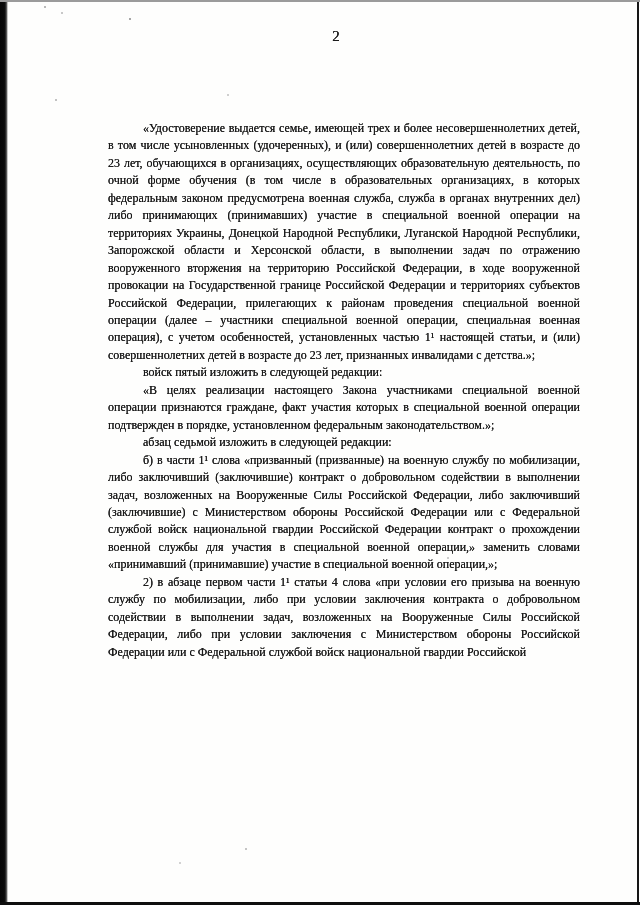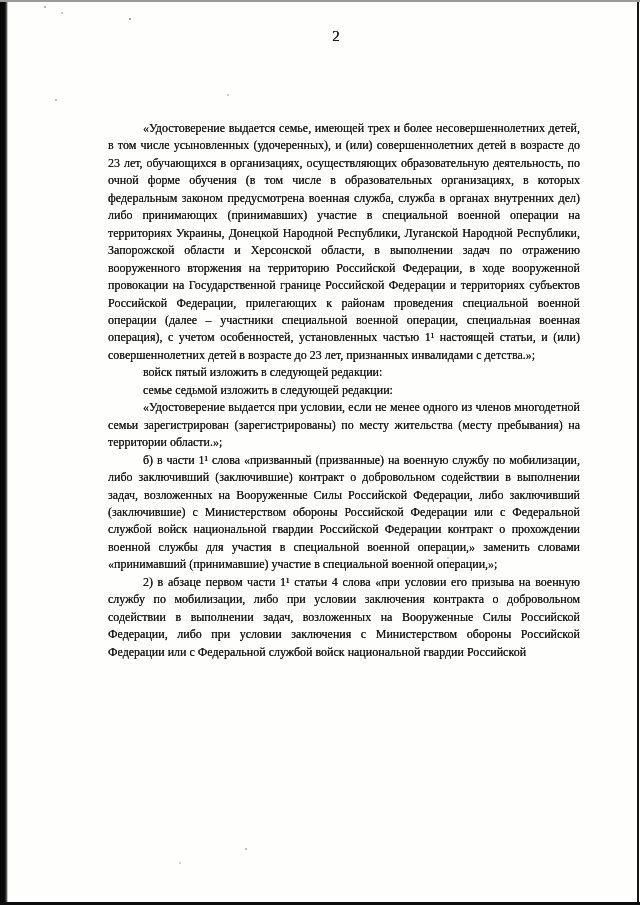--- a/index.html
+++ b/index.html
@@ -91,18 +91,18 @@
   <div class="edge-right"></div>
   <div class="edge-top"></div>
   <div class="edge-bottom"></div>
   <div class="specks"></div>
 
   <div class="page-number">2</div>
 
   <div class="text-block">
       <p class="para">«Удостоверение выдается семье, имеющей трех и более несовершеннолетних детей, в том числе усыновленных (удочеренных), и (или) совершеннолетних детей в возрасте до 23 лет, обучающихся в организациях, осуществляющих образовательную деятельность, по очной форме обучения (в том числе в образовательных организациях, в которых федеральным законом предусмотрена военная служба, служба в органах внутренних дел) либо принимающих (принимавших) участие в специальной военной операции на территориях Украины, Донецкой Народной Республики, Луганской Народной Республики, Запорожской области и Херсонской области, в выполнении задач по отражению вооруженного вторжения на территорию Российской Федерации, в ходе вооруженной провокации на Государственной границе Российской Федерации и территориях субъектов Российской Федерации, прилегающих к районам проведения специальной военной операции (далее – участники специальной военной операции, специальная военная операция), с учетом особенностей, установленных частью 1¹ настоящей статьи, и (или) совершеннолетних детей в возрасте до 23 лет, признанных инвалидами с детства.»;</p>
       <p class="para">войск пятый изложить в следующей редакции:</p>
-      <p class="para">семье седьмой изложить в следующей редакции:</p>
-      <p class="para">«Удостоверение выдается при условии, если не менее одного из членов многодетной семьи зарегистрирован (зарегистрированы) по месту жительства (месту пребывания) на территории области.»;</p>
+      <p class="para">«В целях реализации настоящего Закона участниками специальной военной операции признаются граждане, факт участия которых в специальной военной операции подтвержден в порядке, установленном федеральным законодательством.»;</p>
+      <p class="para">абзац седьмой изложить в следующей редакции:</p>
       <p class="para">б) в части 1¹ слова «призванный (призванные) на военную службу по мобилизации, либо заключивший (заключившие) контракт о добровольном содействии в выполнении задач, возложенных на Вооруженные Силы Российской Федерации, либо заключивший (заключившие) с Министерством обороны Российской Федерации или с Федеральной службой войск национальной гвардии Российской Федерации контракт о прохождении военной службы для участия в специальной военной операции,» заменить словами «принимавший (принимавшие) участие в специальной военной операции,»;</p>
       <p class="para">2) в абзаце первом части 1¹ статьи 4 слова «при условии его призыва на военную службу по мобилизации, либо при условии заключения контракта о добровольном содействии в выполнении задач, возложенных на Вооруженные Силы Российской Федерации, либо при условии заключения с Министерством обороны Российской Федерации или с Федеральной службой войск национальной гвардии Российской</p>
     </div>
 </div>
 
 </body></html>

